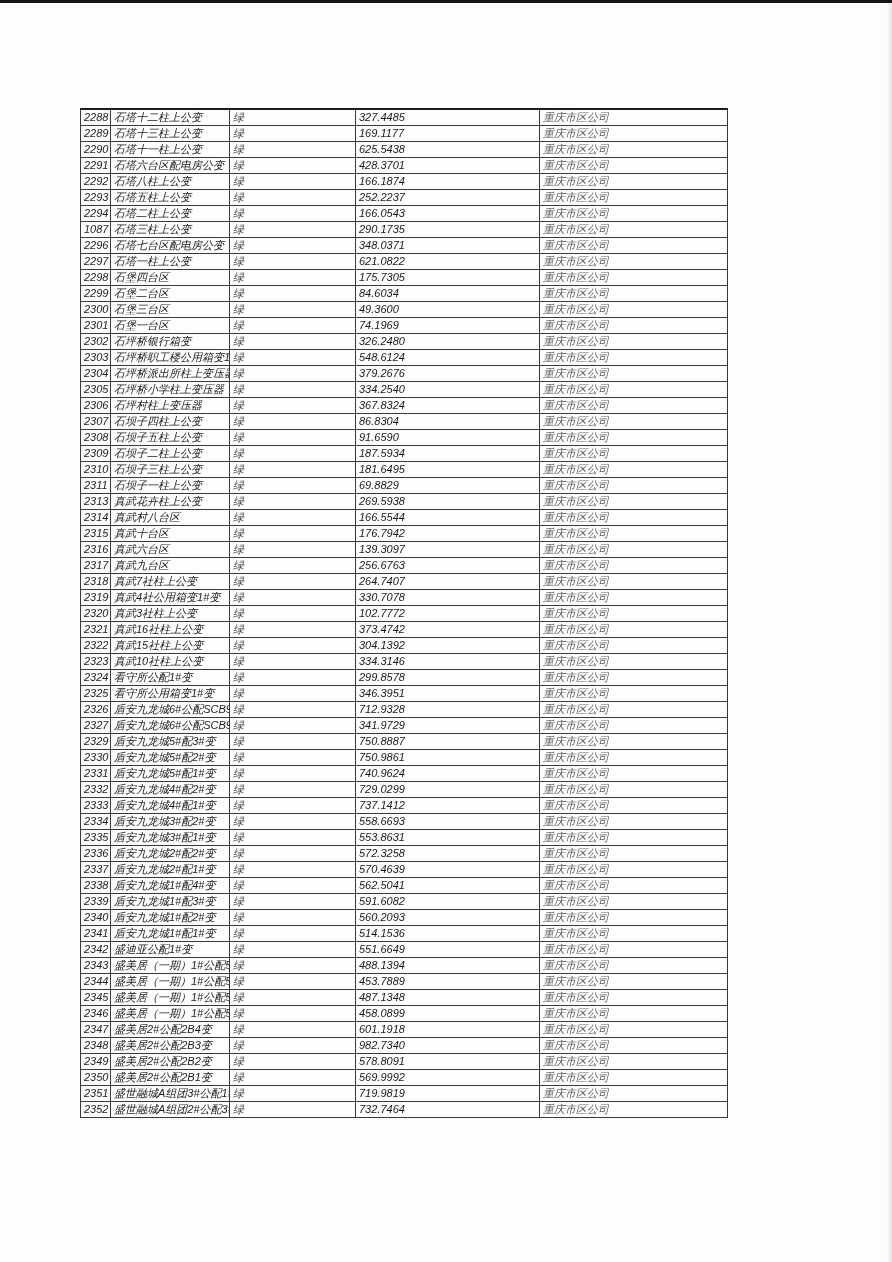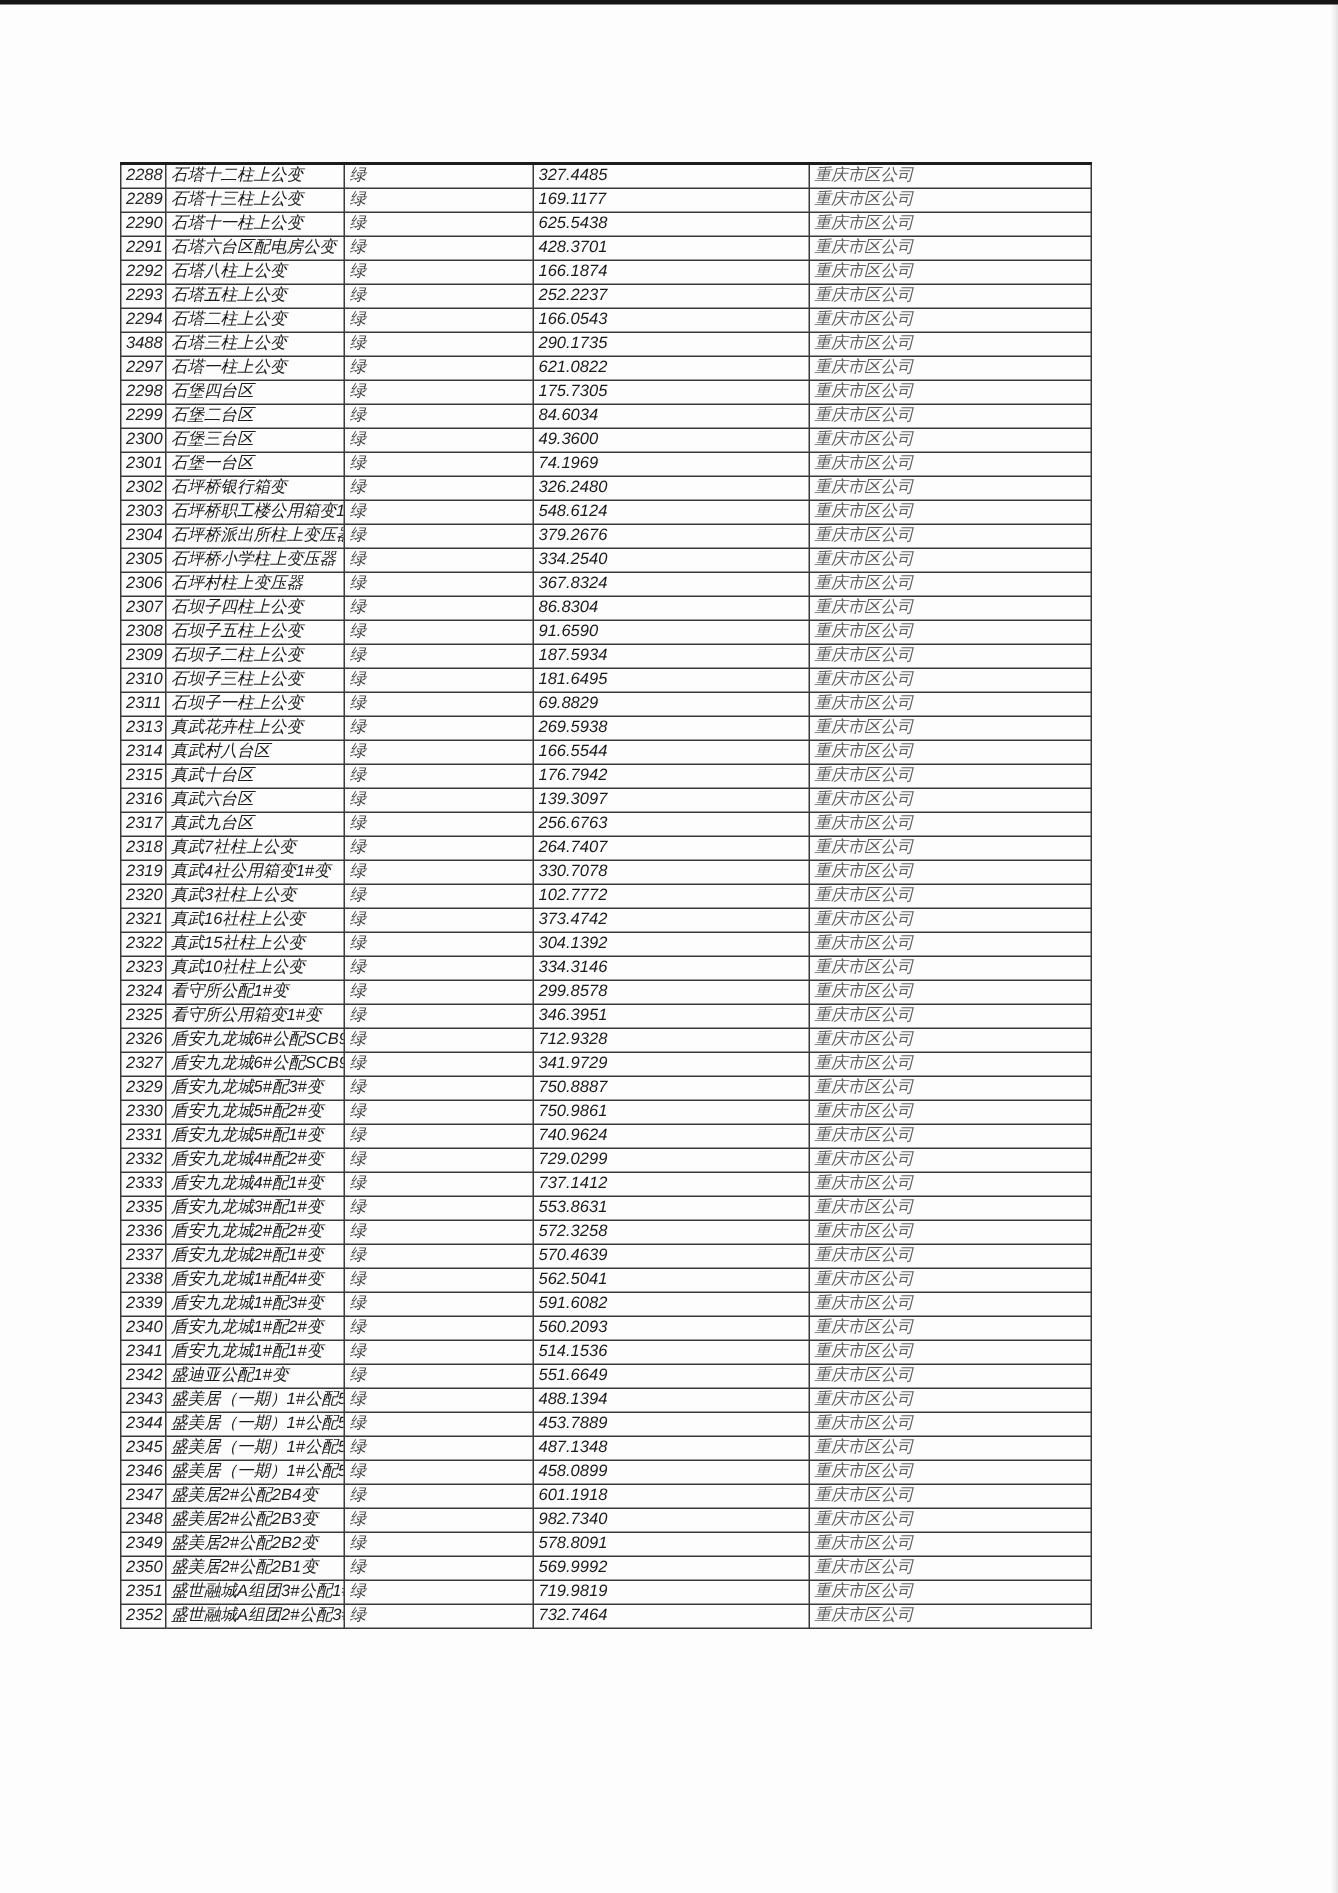--- a/index.html
+++ b/index.html
@@ -96,24 +96,31 @@
         <td class="c-company">重庆市区公司</td>
       </tr>
       <tr>
         <td class="c-id">2294</td>
         <td class="c-name">石塔二柱上公变</td>
         <td class="c-status">绿</td>
         <td class="c-value">166.0543</td>
         <td class="c-company">重庆市区公司</td>
       </tr>
       <tr>
-        <td class="c-id">3488</td>
+        <td class="c-id">1087</td>
         <td class="c-name">石塔三柱上公变</td>
         <td class="c-status">绿</td>
         <td class="c-value">290.1735</td>
+        <td class="c-company">重庆市区公司</td>
+      </tr>
+      <tr>
+        <td class="c-id">2296</td>
+        <td class="c-name">石塔七台区配电房公变</td>
+        <td class="c-status">绿</td>
+        <td class="c-value">348.0371</td>
         <td class="c-company">重庆市区公司</td>
       </tr>
       <tr>
         <td class="c-id">2297</td>
         <td class="c-name">石塔一柱上公变</td>
         <td class="c-status">绿</td>
         <td class="c-value">621.0822</td>
         <td class="c-company">重庆市区公司</td>
       </tr>
       <tr>
@@ -345,20 +352,27 @@
         <td class="c-name">盾安九龙城4#配2#变</td>
         <td class="c-status">绿</td>
         <td class="c-value">729.0299</td>
         <td class="c-company">重庆市区公司</td>
       </tr>
       <tr>
         <td class="c-id">2333</td>
         <td class="c-name">盾安九龙城4#配1#变</td>
         <td class="c-status">绿</td>
         <td class="c-value">737.1412</td>
+        <td class="c-company">重庆市区公司</td>
+      </tr>
+      <tr>
+        <td class="c-id">2334</td>
+        <td class="c-name">盾安九龙城3#配2#变</td>
+        <td class="c-status">绿</td>
+        <td class="c-value">558.6693</td>
         <td class="c-company">重庆市区公司</td>
       </tr>
       <tr>
         <td class="c-id">2335</td>
         <td class="c-name">盾安九龙城3#配1#变</td>
         <td class="c-status">绿</td>
         <td class="c-value">553.8631</td>
         <td class="c-company">重庆市区公司</td>
       </tr>
       <tr>

